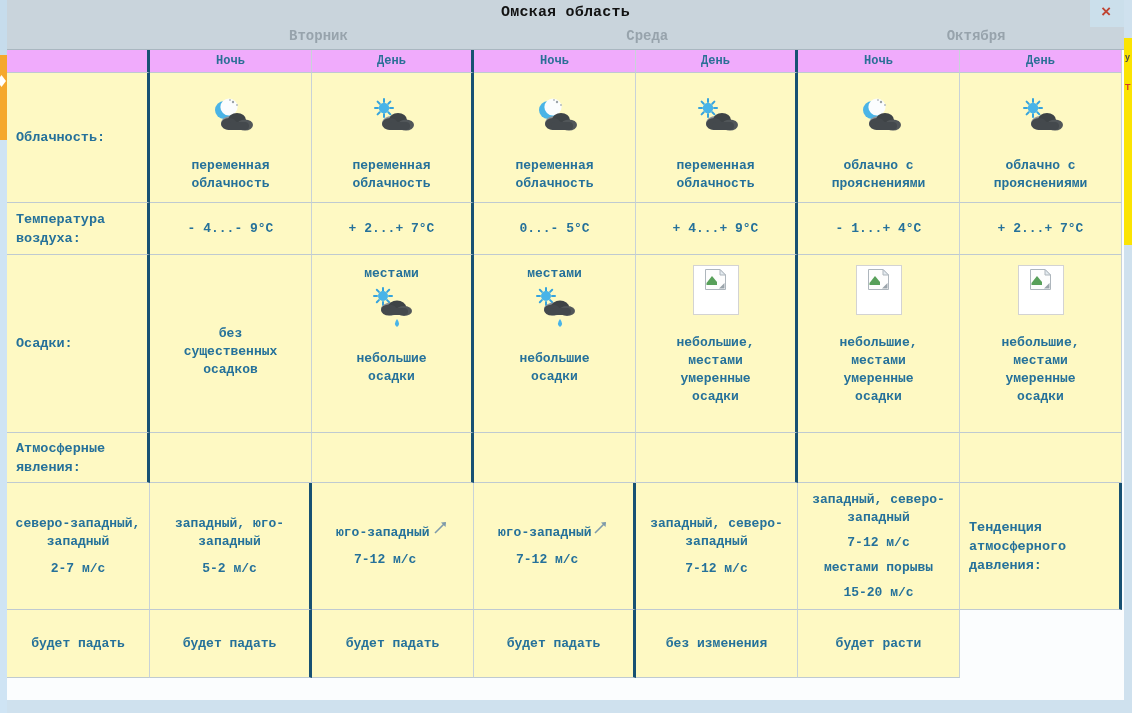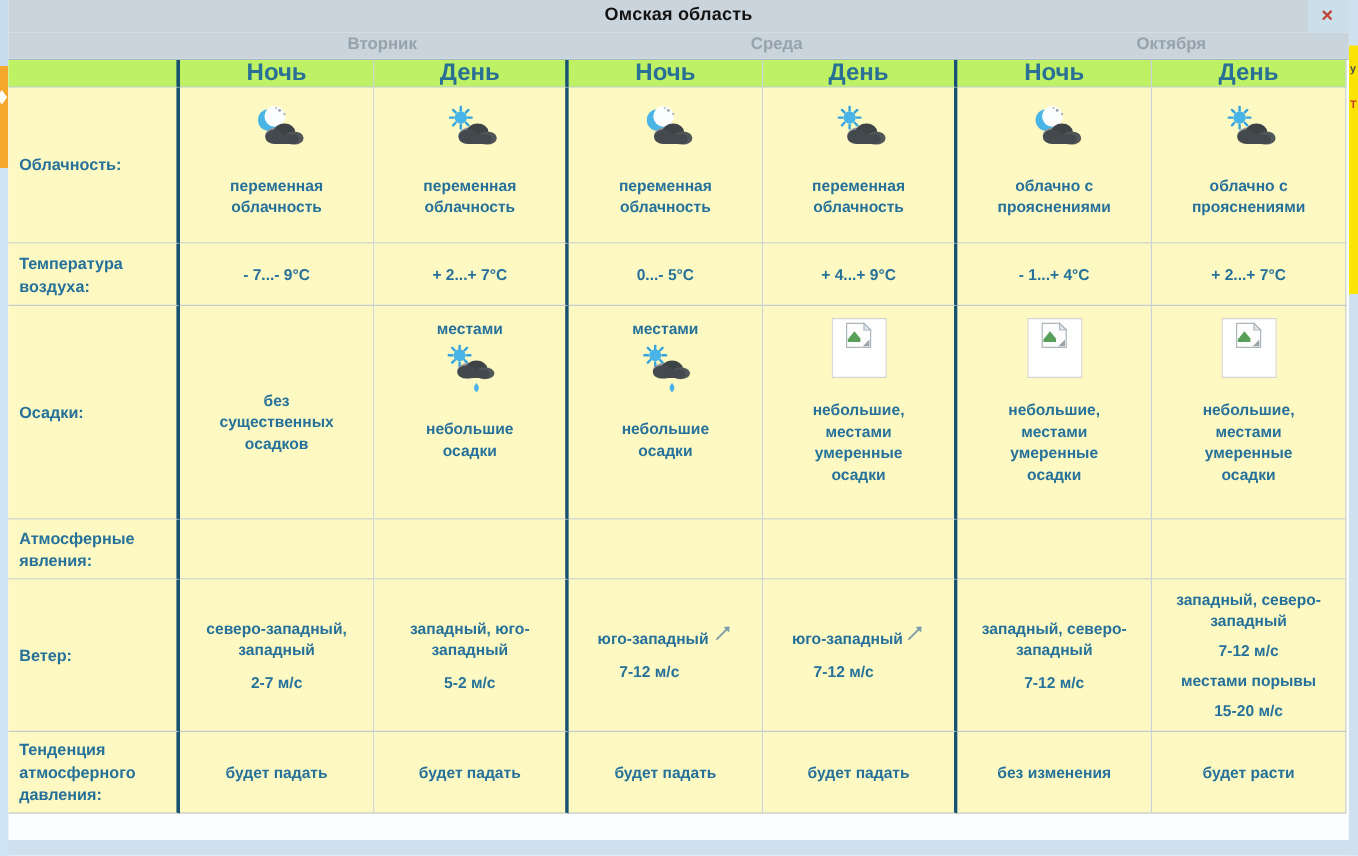--- a/index.html
+++ b/index.html
@@ -15,21 +15,21 @@
   .edge-left { position:absolute; left:0; top:0; width:7px; height:713px; background:#c6dcec; z-index:0; }
   .edge-left .orange { position:absolute; left:0; top:55px; width:7px; height:85px; background:#f5a82c; }
   .edge-left .notch { position:absolute; left:-3px; top:75px; width:9px; height:12px; background:#ffffff; clip-path:polygon(0 50%,50% 0,100% 50%,50% 100%); }
   .edge-left .below { position:absolute; left:0; top:140px; width:7px; height:573px; background:#cfe4f4; }
   .edge-right { position:absolute; right:0; top:0; width:8px; height:713px; background:#cfe1ee; z-index:0; }
   .edge-right .yellow { position:absolute; right:0; top:38px; width:8px; height:207px; background:#fbe403; font-size:9px; overflow:hidden; }
   .edge-right .frag1 { position:absolute; top:14px; left:1px; color:#4a4a4a; }
   .edge-right .frag2 { position:absolute; top:44px; left:1px; color:#d03a2c; }
 
   
-  .modal { position:absolute; left:7px; top:0; width:1117px; height:700px; z-index:1; background:#fbfdfe; }
+  .modal { position:absolute; left:7px; top:0; width:1117px; height:700px; z-index:1; background:#fbfdfe;font-family:Liberation Mono, monospace; }
 
   .titlebar { position:relative; height:27px; background:#c9d4dc; }
   .titlebar .title { position:absolute; left:0; right:0; top:4px; text-align:center; font-size:15px; color:#121212; letter-spacing:.2px; }
   .close-x { position:absolute; right:8px; top:2px; width:20px; height:22px; color:#bf4433; font-size:17px; line-height:22px; text-align:center; cursor:pointer; }
   .titlebar .corner { position:absolute; right:0; top:0; width:34px; height:27px; background:#cbdfeb; }
   .close-x { z-index:2; }
 
   .dateband, .weekband { display:flex; background:#c9d4dc; }
   .dateband { height:23px; }
   .weekband { height:22px;gap:33px; }
@@ -52,24 +52,24 @@
     border-bottom:1px solid #bfcad1;
     background:#fef9c3;
     color:#25719a;
     font-size:13px;
     line-height:18px;
     display:flex; flex-direction:column; align-items:center;
     overflow:hidden;
     text-align:center;
   }
   .cell.daysep { border-right:3px solid #175173; }
-  .hdr { background:#bef264; font-size:20px; color:#2a6f96; justify-content:center; }
+  .hdr { background:#f0abfc; font-size:12px; color:#2a6f96; justify-content:center; }
   .labelcell { align-items:flex-start; justify-content:center; text-align:left; padding:2px 2px 2px 9px; font-size:13.5px; line-height:19px; }
   .c-center { justify-content:center; }
-  .cloudcell { padding-top:15px; }
+  .cloudcell { padding-top:15px;justify-content:center; }
   .cloudcell .txt { margin-top:17px; max-width:125px; }
   .precipcell { padding-top:10px; }
   .precipcell .pre { margin-bottom:4px; }
   .precipcell .txt { margin-top:13px; max-width:108px; }
   .precip-noicon { justify-content:center; padding-top:0; }
   .precip-noicon .txt { margin-top:16px; max-width:118px; }
   .windcell { justify-content:center; gap:9px; position:relative; }
   .windcell .ln { max-width:146px; }
   .windcell.tight { gap:7px; }
   .windcell.arrowed { align-items:flex-start; }
@@ -235,21 +235,21 @@
      <ellipse cx="22" cy="26" rx="8" ry="6" fill="#44494d"></ellipse>
      <ellipse cx="38" cy="27" rx="8" ry="5.5" fill="#515659"></ellipse>
      <rect x="20" y="24" width="22" height="8" rx="4" fill="#44494d"></rect>
           </svg></span>
         <div class="txt">облачно с прояснениями</div>
       </div>
       <div class="cell labelcell daysep">
         <div>Температура воздуха:</div>
       </div>
       <div class="cell c-center">
-        <div class="txt">- 7...- 9°C</div>
+        <div class="txt">- 4...- 9°C</div>
       </div>
       <div class="cell c-center daysep">
         <div class="txt">+ 2...+ 7°C</div>
       </div>
       <div class="cell c-center">
         <div class="txt">0...- 5°C</div>
       </div>
       <div class="cell c-center daysep">
         <div class="txt">+ 4...+ 9°C</div>
       </div>
@@ -349,23 +349,20 @@
       </div>
       <div class="cell labelcell daysep">
         <div>Атмосферные явления:</div>
       </div>
       <div class="cell c-center"></div>
       <div class="cell c-center daysep"></div>
       <div class="cell c-center"></div>
       <div class="cell c-center daysep"></div>
       <div class="cell c-center"></div>
       <div class="cell c-center"></div>
-      <div class="cell labelcell daysep">
-        <div>Ветер:</div>
-      </div>
       <div class="cell windcell">
         <div class="ln ln0">северо-западный, западный</div>
         <div class="ln ln1">2-7 м/с</div>
       </div>
       <div class="cell windcell daysep">
         <div class="ln ln0">западный, юго-западный</div>
         <div class="ln ln1">5-2 м/с</div>
       </div>
       <div class="cell windcell arrowed">
         <div class="ln ln0">юго-западный</div>

